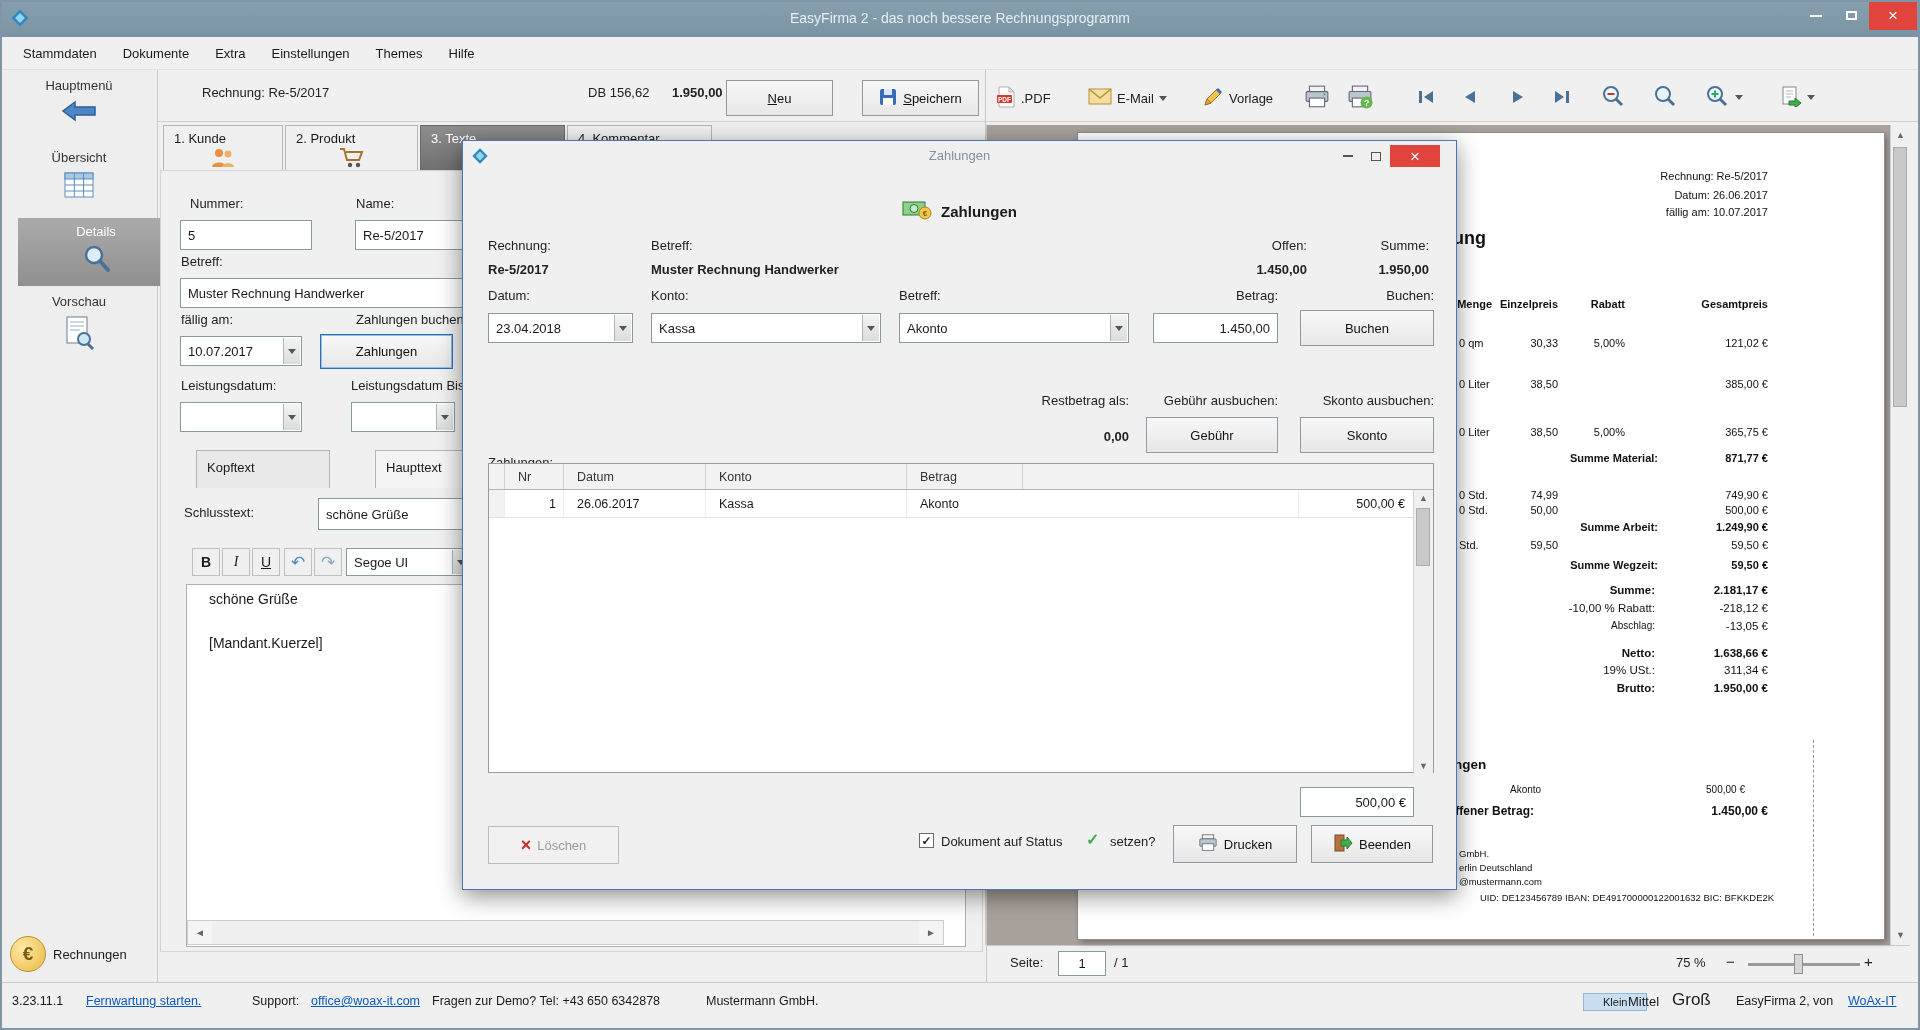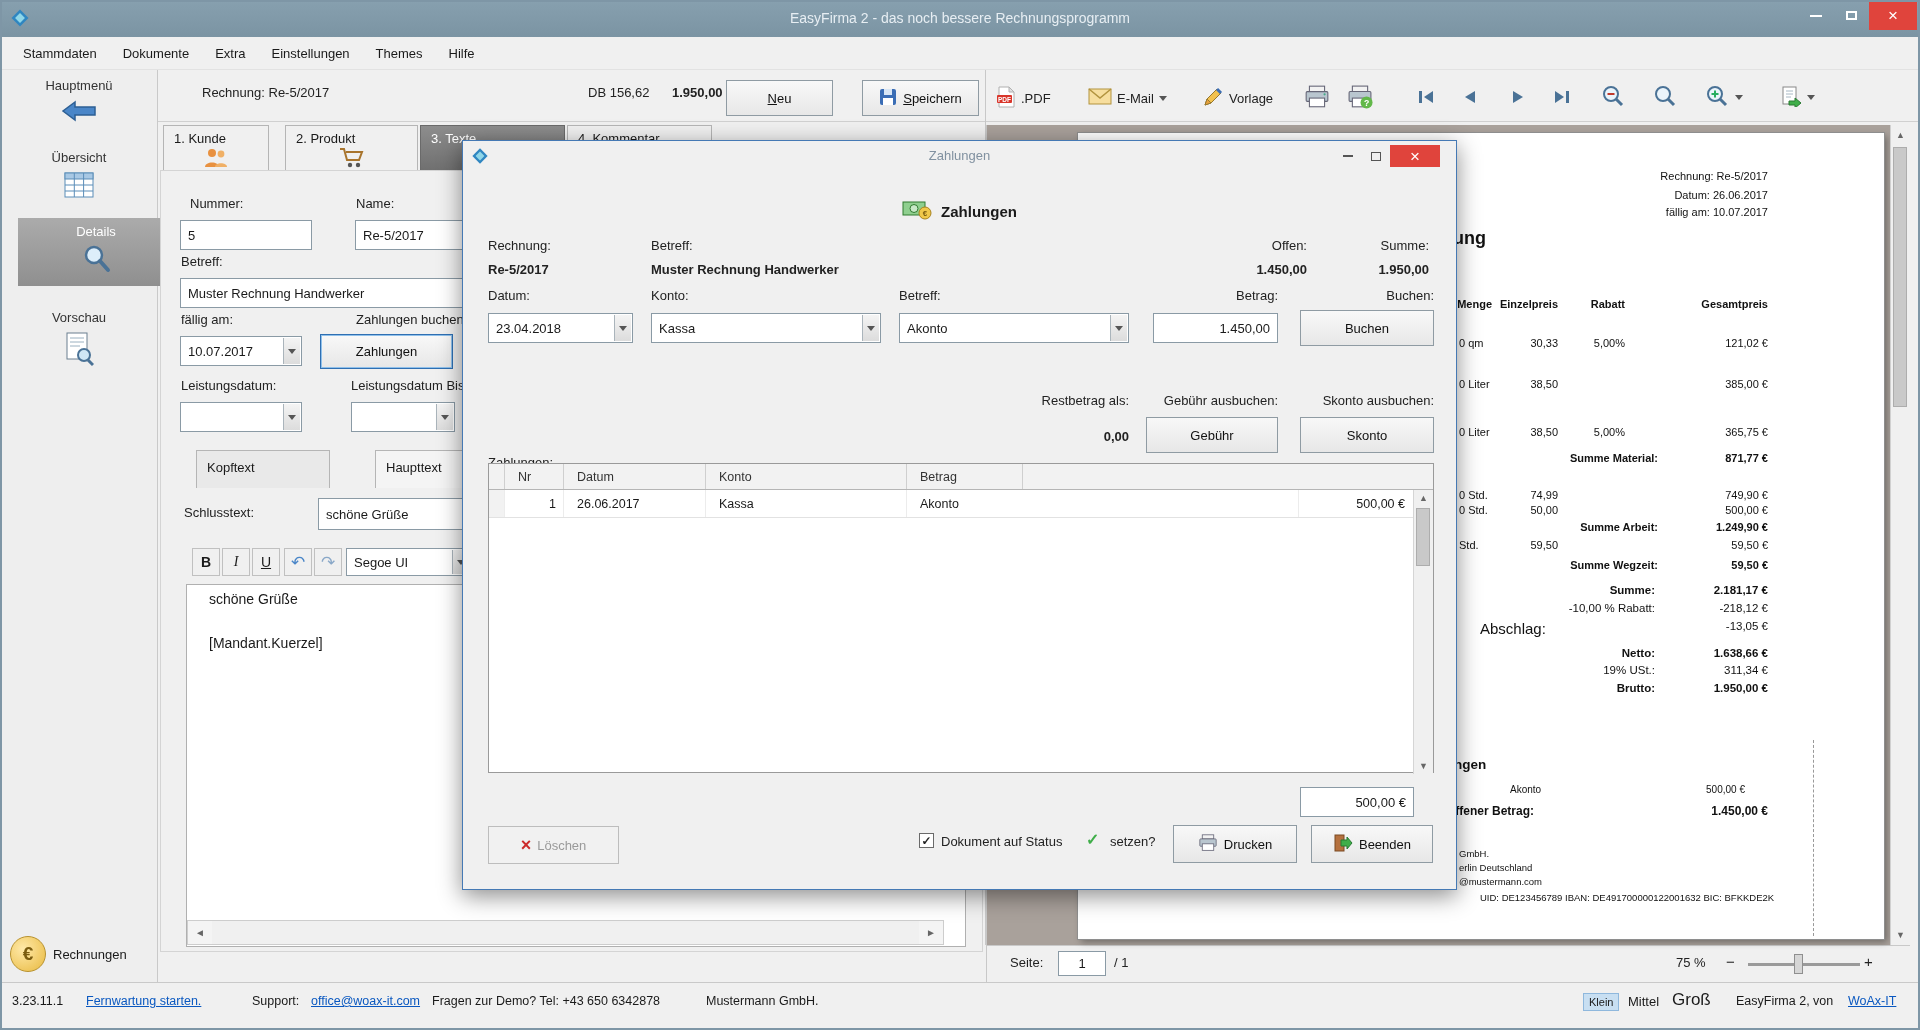--- a/index.html
+++ b/index.html
@@ -135,21 +135,21 @@
     </div>
     <div class="side-band">
       <div class="side-label" style="margin-top:6px;">Details</div>
       <div class="side-icon" style="margin-top:4px;">
         <svg width="30" height="32" viewBox="0 0 30 32">
             <circle cx="13" cy="12" r="8" fill="#ddeefa" stroke="#4a7296" stroke-width="2.5"></circle>
             <line x1="19" y1="18" x2="27" y2="27" stroke="#4a7296" stroke-width="4" stroke-linecap="round"></line>
           </svg>
       </div>
     </div>
-    <div class="ab" style="left:0;top:224px;width:158px;margin-top:16px;">
+    <div class="ab" style="left:0;top:224px;width:158px;">
       <div class="side-label">Vorschau</div>
       <div class="side-icon" style="margin-top:6px;">
         <svg width="30" height="36" viewBox="0 0 30 36">
             <rect x="3" y="2" width="20" height="26" fill="#fff" stroke="#6a7f8f"></rect>
             <path d="M6 7 h14 M6 11 h14 M6 15 h10" stroke="#9ab0c0"></path>
             <circle cx="20" cy="24" r="6" fill="#cfe6f5" stroke="#4a7296" stroke-width="2"></circle>
             <line x1="24" y1="29" x2="29" y2="34" stroke="#4a7296" stroke-width="3"></line>
           </svg>
       </div>
     </div>
@@ -263,21 +263,21 @@
   </div>
   <div class="tbtn" style="left:1780px;top:82px;height:30px;">
     <span><svg width="22" height="22" viewBox="0 0 22 22">
           <rect x="3" y="2" width="13" height="17" fill="#fff" stroke="#888"></rect>
           <path d="M6 6 h7 M6 9 h7 M6 12 h5" stroke="#a8b8c4"></path>
           <path d="M9 16 h6 v-3 l6 5 -6 5 v-3 h-6 z" fill="#3fae49" stroke="#2a7a33"></path>
         </svg></span>
     <span class="caret"></span>
   </div>
 
-  <div class="tab" style="left:163px;width:106px;">
+  <div class="tab" style="left:163px;width:120px;">
     <span>1. Kunde</span>
     <span class="tab-ic"><svg width="26" height="22" viewBox="0 0 26 22">
           <circle cx="9" cy="6" r="4" fill="#e89140"></circle>
           <path d="M2 20 c0-6 14-6 14 0 z" fill="#e89140"></path>
           <circle cx="18" cy="7" r="3.4" fill="#f0b066"></circle>
           <path d="M12 20 c0-5 12-5 12 0 z" fill="#f0b066"></path>
         </svg></span>
   </div>
   <div class="tab" style="left:285px;width:133px;">
     <span>2. Produkt</span>
@@ -407,21 +407,21 @@
   <div class="inv" style="left:1498px;top:539px;width:60px;text-align:right;font-size:11px;">59,50</div>
   <div class="inv" style="left:1668px;top:539px;width:100px;text-align:right;font-size:11px;">59,50 €</div>
 
   <div class="inv b" style="left:1500px;top:559px;width:158px;text-align:right;font-size:11px;">Summe Wegzeit:</div>
   <div class="inv b" style="left:1668px;top:559px;width:100px;text-align:right;font-size:11px;">59,50 €</div>
 
   <div class="inv b" style="left:1480px;top:584px;width:175px;text-align:right;font-size:11.5px;">Summe:</div>
   <div class="inv b" style="left:1658px;top:584px;width:110px;text-align:right;font-size:11.5px;">2.181,17 €</div>
   <div class="inv" style="left:1480px;top:602px;width:175px;text-align:right;font-size:11.5px;">-10,00 % Rabatt:</div>
   <div class="inv" style="left:1658px;top:602px;width:110px;text-align:right;font-size:11.5px;">-218,12 €</div>
-  <div class="inv" style="left:1480px;top:620px;width:175px;font-size:15px;">Abschlag:</div>
+  <div class="inv" style="left:1480px;top:620px;width:175px;text-align:right;font-size:10px;">Abschlag:</div>
   <div class="inv" style="left:1658px;top:620px;width:110px;text-align:right;font-size:11.5px;">-13,05 €</div>
   <div class="inv b" style="left:1480px;top:647px;width:175px;text-align:right;font-size:11.5px;">Netto:</div>
   <div class="inv b" style="left:1658px;top:647px;width:110px;text-align:right;font-size:11.5px;">1.638,66 €</div>
   <div class="inv" style="left:1480px;top:664px;width:175px;text-align:right;font-size:11.5px;">19% USt.:</div>
   <div class="inv" style="left:1658px;top:664px;width:110px;text-align:right;font-size:11.5px;">311,34 €</div>
   <div class="inv b" style="left:1480px;top:682px;width:175px;text-align:right;font-size:11.5px;">Brutto:</div>
   <div class="inv b" style="left:1658px;top:682px;width:110px;text-align:right;font-size:11.5px;">1.950,00 €</div>
 
   <div class="inv b" style="left:1418px;top:757px;font-size:13.5px;">Zahlungen</div>
   <div class="inv" style="left:1510px;top:784px;font-size:10px;">Akonto</div>
@@ -453,21 +453,21 @@
   <div class="ab" style="left:1794px;top:954px;width:9px;height:20px;background:#d6d6d6;border:1px solid #8f8f8f;"></div>
   <span class="lbl" style="left:1864px;top:953px;font-size:15px;cursor:pointer;">+</span>
 
   <div class="statusbar">
     <span class="ab" style="left:12px;top:11px;">3.23.11.1</span>
     <a class="link ab" style="left:86px;top:11px;">Fernwartung starten.</a>
     <span class="ab" style="left:252px;top:11px;">Support:</span>
     <a class="link ab" style="left:311px;top:11px;">office@woax-it.com</a>
     <span class="ab" style="left:432px;top:11px;">Fragen zur Demo? Tel: +43 650 6342878</span>
     <span class="ab" style="left:706px;top:11px;">Mustermann GmbH.</span>
-    <span class="ab" style="left:1583px;top:10px;font-size:11px;background:#c8dff2;border:1px solid #8fb8dd;padding:2px 5px;cursor:pointer;">Klein</span>
+    <span class="ab" style="left:1583px;top:10px;font-size:11px;background:#c8dff2;border:1px solid #8fb8dd;padding:2px 19px;cursor:pointer;">Klein</span>
     <span class="ab" style="left:1628px;top:11px;font-size:13px;cursor:pointer;">Mittel</span>
     <span class="ab" style="left:1672px;top:7px;font-size:17px;cursor:pointer;">Groß</span>
     <span class="ab" style="left:1736px;top:11px;">EasyFirma 2, von</span>
     <a class="link ab" style="left:1848px;top:11px;">WoAx-IT</a>
   </div>
 
   <div class="dialog">
     <span class="ab" style="left:8px;top:6px;">
       <svg width="18" height="18" viewBox="0 0 20 20">
           <g transform="rotate(45 10 10)">

